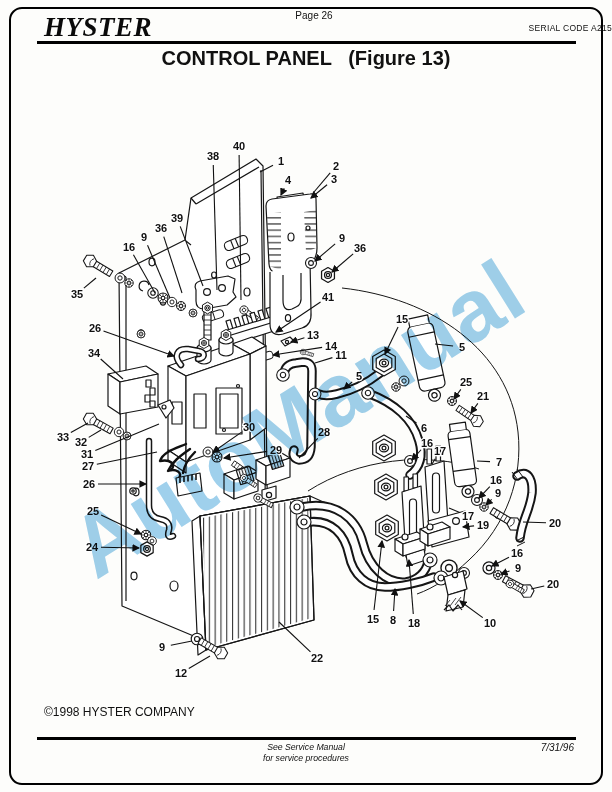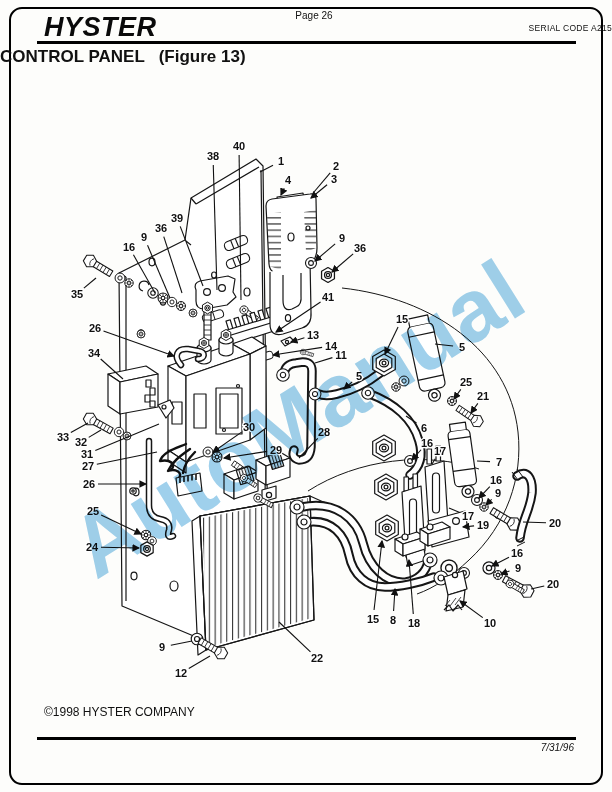--- a/index.html
+++ b/index.html
@@ -1,24 +1,24 @@
 <!DOCTYPE html>
 <html><head>
 <meta charset="utf-8">
 <style>
   html,body{margin:0;padding:0;background:#e8e8e8;}
   #page{position:relative;width:612px;height:792px;background:#fdfdfb;overflow:hidden;
         font-family:"Liberation Sans",sans-serif;color:#111;}
   #frame{position:absolute;left:9px;top:7px;right:9px;bottom:7px;border:2px solid #000;border-radius:13px;}
   .abs{position:absolute;}
-  #logo{left:44px;top:12px;font-size:27px;font-weight:bold;font-style:italic;letter-spacing:.5px;color:#0a0a0a;}
+  #logo{left:44px;top:12px;font-size:27px;font-weight:bold;font-style:italic;letter-spacing:.5px;color:#0a0a0a;font-family:Liberation Serif, serif;}
   #page-label{left:16px;right:0;top:10px;text-align:center;font-size:10px;}
   #serial-label{left:0;right:0;top:23px;text-align:right;font-size:8.5px;letter-spacing:.3px;}
   #rule-top{left:37px;right:36px;top:41px;height:2.6px;background:#000;}
-  #fig-title{left:0;right:0;top:47px;font-size:17px;font-weight:bold;white-space:pre;}
+  #fig-title{left:0;right:0;top:47px;text-align:center;font-size:20px;font-weight:bold;white-space:pre;}
   #fig-subtitle{left:0;right:0;top:69px;text-align:center;font-size:10.5px;font-weight:bold;}
   #rule-bottom{left:37px;right:36px;top:737px;height:2.6px;background:#000;}
   #copyright{left:44px;top:705px;font-size:12px;}
   #svc-note{left:0;right:0;top:742px;text-align:center;font-size:8.7px;font-style:italic;line-height:11px;}
   #date{right:38px;top:742px;font-size:10px;font-style:italic;}
   #watermark{left:80px;top:505px;height:100px;line-height:100px;font-size:88px;font-weight:bold;
              letter-spacing:1px;color:#9fd0ec;transform:rotate(-32deg);transform-origin:left center;
              mix-blend-mode:multiply;pointer-events:none;white-space:nowrap;}
   svg{position:absolute;left:0;top:0;}
   #art{stroke:#161616;fill:none;stroke-width:1.2;stroke-linejoin:round;}
@@ -502,14 +502,18 @@
         <text x="181" y="676.8" class="callout">12</text>
         <line x1="310.46642584484755" y1="651.810298168803" x2="279" y2="622" class="leader"></line>
         <text x="317" y="661.8" class="callout">22</text>
       </g>
   </svg>
 
   <div id="watermark" class="abs" style="color: rgb(159, 208, 236);">AutoManual</div>
 
   <div id="rule-bottom" class="abs"></div>
   <div id="copyright" class="abs">©1998 HYSTER COMPANY</div>
+  <div id="svc-note" class="abs">
+    <div>See Service Manual</div>
+    <div>for service procedures</div>
+  </div>
   <div id="date" class="abs">7/31/96</div>
 </div>
 
 </body></html>

